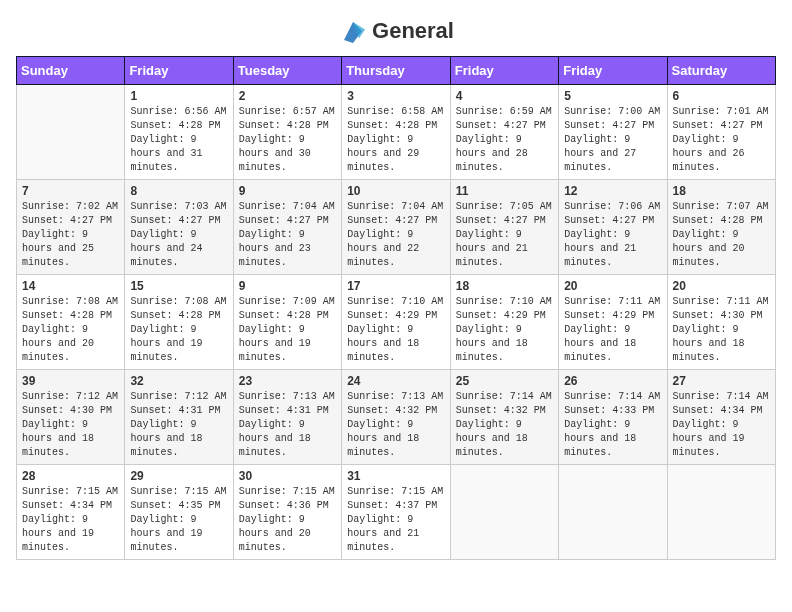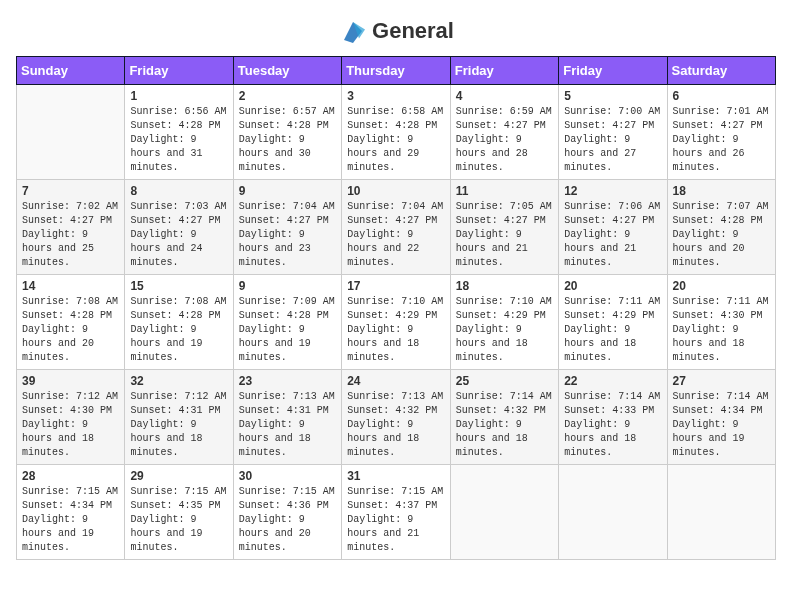--- a/index.html
+++ b/index.html
@@ -217,21 +217,21 @@
         </td>
         <td>
           <span class="day-number">24</span>
           <div class="day-info">Sunrise: 7:13 AM<br>Sunset: 4:32 PM<br>Daylight: 9 hours and 18 minutes.</div>
         </td>
         <td>
           <span class="day-number">25</span>
           <div class="day-info">Sunrise: 7:14 AM<br>Sunset: 4:32 PM<br>Daylight: 9 hours and 18 minutes.</div>
         </td>
         <td>
-          <span class="day-number">22</span>
+          <span class="day-number">26</span>
           <div class="day-info">Sunrise: 7:14 AM<br>Sunset: 4:33 PM<br>Daylight: 9 hours and 18 minutes.</div>
         </td>
         <td>
           <span class="day-number">27</span>
           <div class="day-info">Sunrise: 7:14 AM<br>Sunset: 4:34 PM<br>Daylight: 9 hours and 19 minutes.</div>
         </td>
       </tr>
       <tr>
         <td>
           <span class="day-number">28</span>

